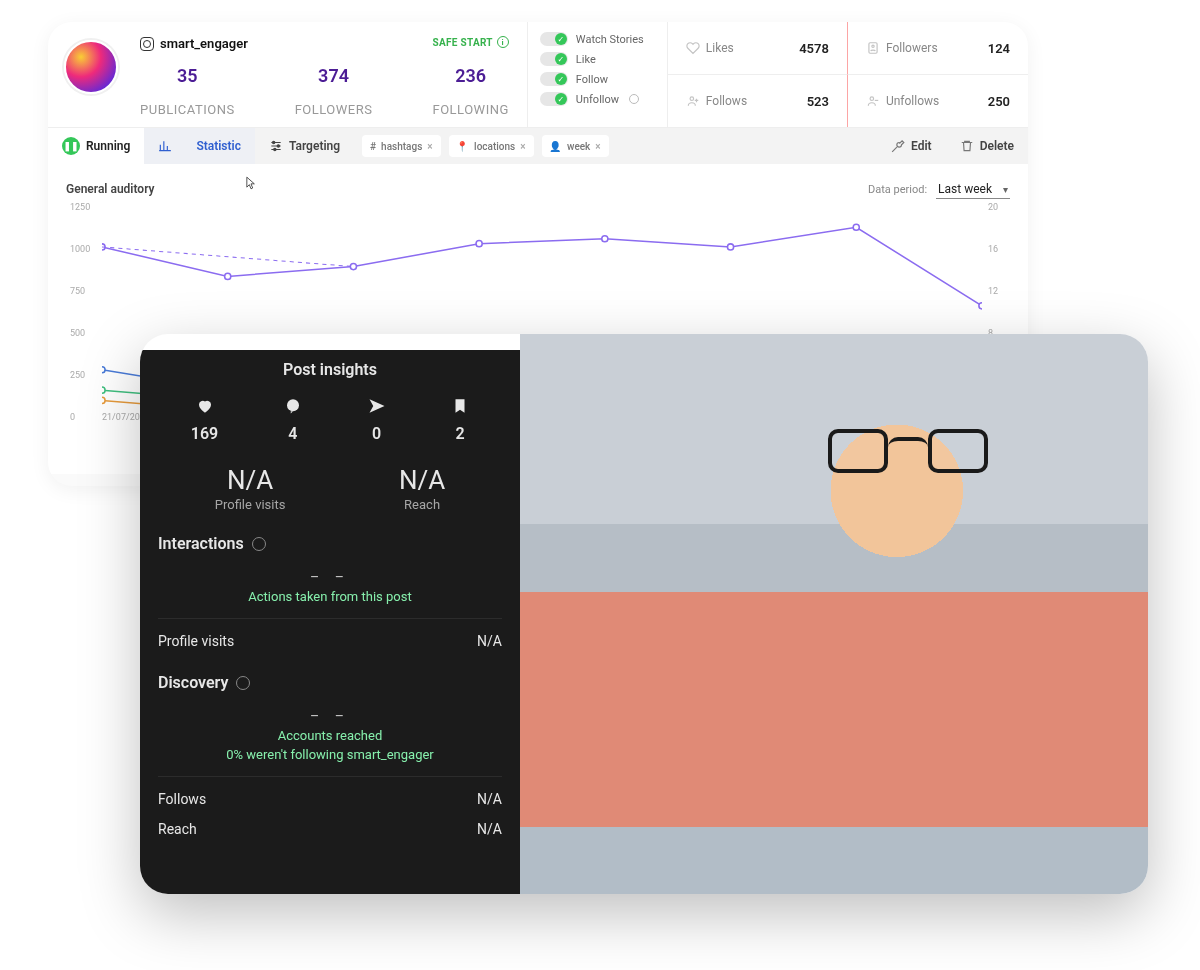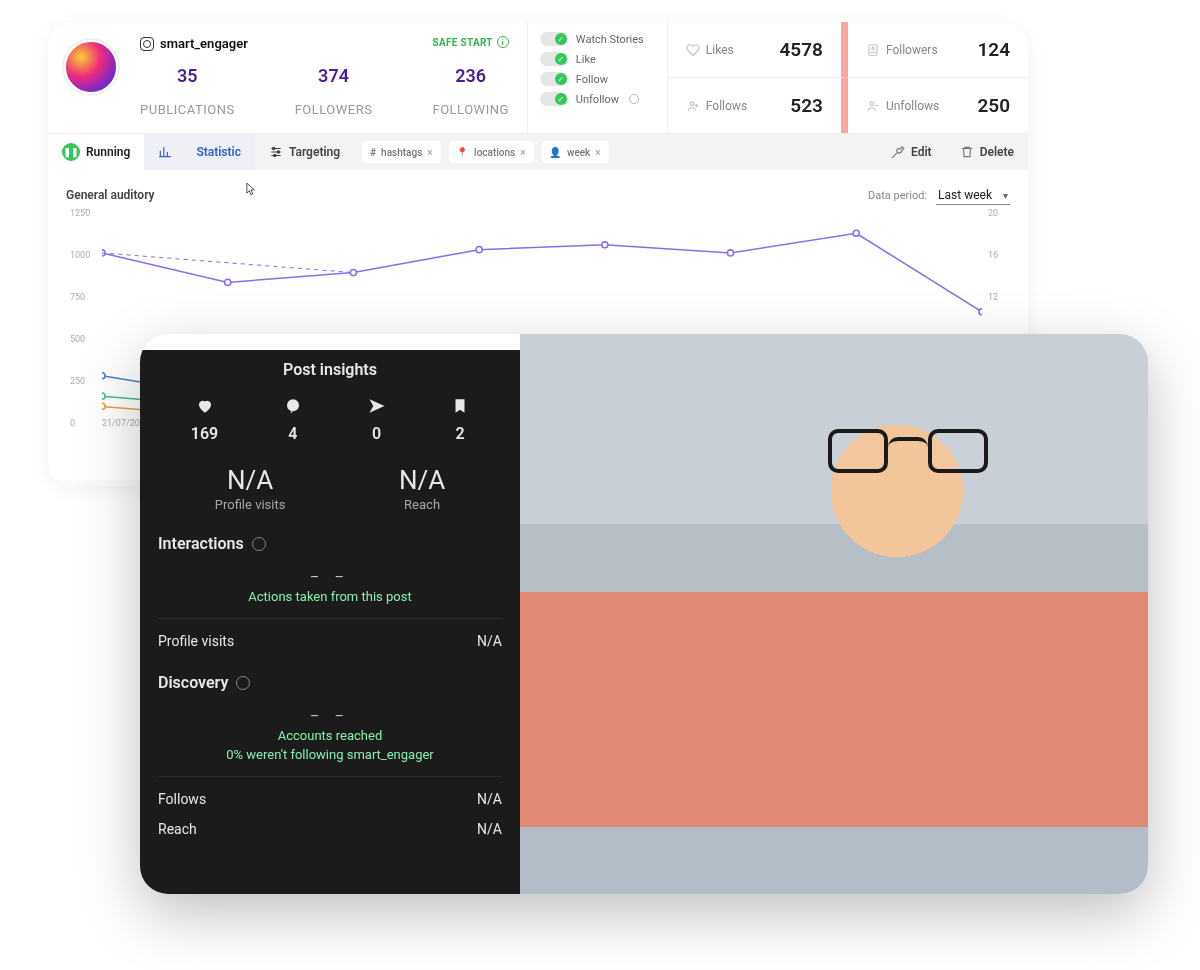--- a/index.html
+++ b/index.html
@@ -40,24 +40,24 @@
   .pm-label { font-size:13px; letter-spacing:.5px; color:#999; text-transform:uppercase; margin-top:16px; }
 
   .toggles-cell { flex:0 0 140px; border-left:1px solid #eee; padding:10px 12px; display:flex; flex-direction:column; gap:6px; }
   .toggle-row { display:flex; align-items:center; gap:8px; font-size:11px; color:#666; }
   .switch { width:28px; height:14px; border-radius:10px; background:#e6e6e6; position:relative; }
   .switch .knob { position:absolute; right:1px; top:1px; width:12px; height:12px; border-radius:50%; background:#34c759; display:flex; align-items:center; justify-content:center; }
   .switch .knob::after { content:"✓"; font-size:8px; color:#fff; }
   .toggle-info { width:10px; height:10px; border:1px solid #bbb; border-radius:50%; display:inline-block; margin-left:2px; }
 
   .stat-cell { flex:1; border-left:1px solid #eee; display:grid; grid-template-columns:1fr 1fr; }
-  .stat-box { border-right:7px solid #fca5a5; border-bottom:1px solid #eee; padding:16px 18px; display:flex; align-items:center; justify-content:space-between; font-size:12px; color:#888; }
+  .stat-box { border-right:1px solid #fca5a5; border-bottom:1px solid #eee; padding:16px 18px; display:flex; align-items:center; justify-content:space-between; font-size:12px; color:#888; }
   .stat-box:nth-child(2),.stat-box:nth-child(4){ border-right:none; }
   .stat-box:nth-child(3),.stat-box:nth-child(4){ border-bottom:none; }
-  .stat-box .val { color:#222; font-weight:600; font-size:19px; }
+  .stat-box .val { color:#222; font-weight:600; font-size:13px; }
   .stat-ico { width:14px; height:14px; display:inline-block; margin-right:6px; opacity:.5; }
   .stat-left { display:flex; align-items:center; }
 
   
   .tabs { display:flex; align-items:center; background:#f3f3f3; height:36px; }
   .tab { display:flex; align-items:center; gap:6px; padding:0 14px; height:100%; font-size:12px; font-weight:600; }
   .tab-running { background:#fff; color:#222; }
   .tab-running .run-ico { width:18px; height:18px; border-radius:50%; background:#34c759; display:flex; align-items:center; justify-content:center; color:#fff; font-size:9px; }
   .tab-statistic { background:#eef0f5; color:#2f5fd0;gap:24px; }
   .tab-targeting { color:#444; }

